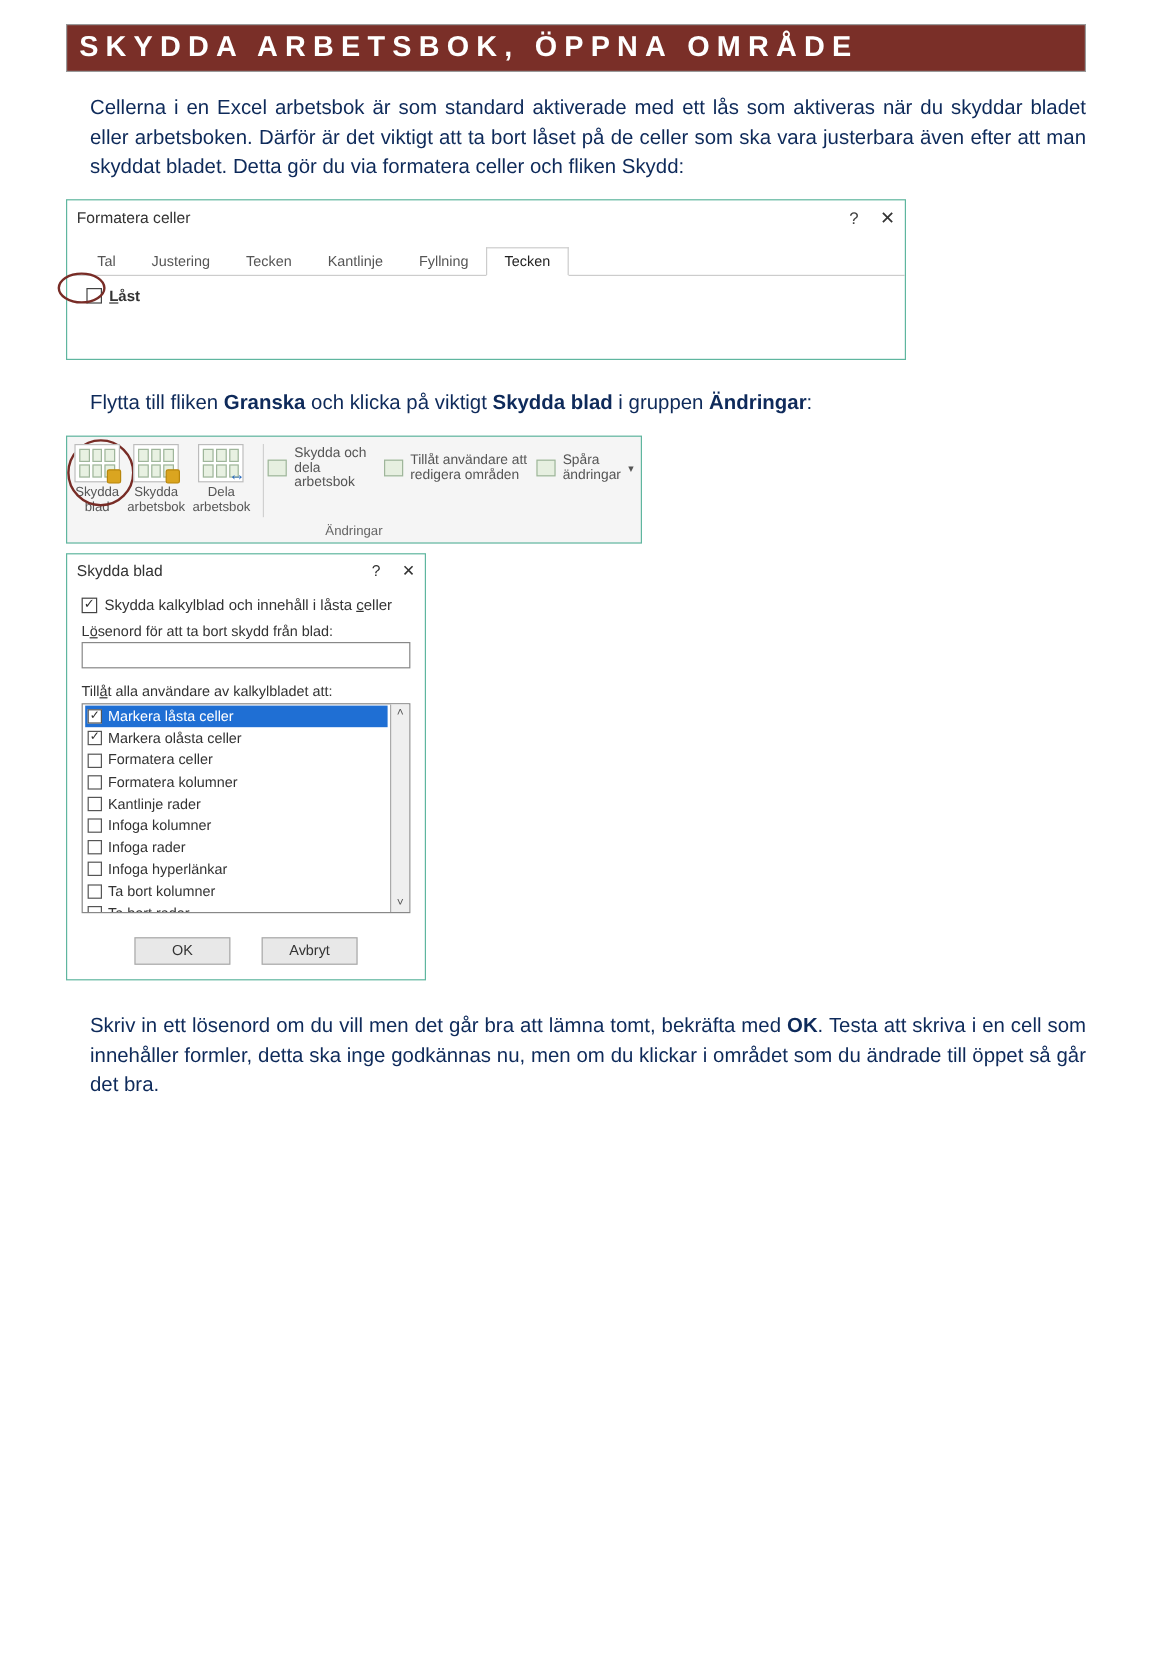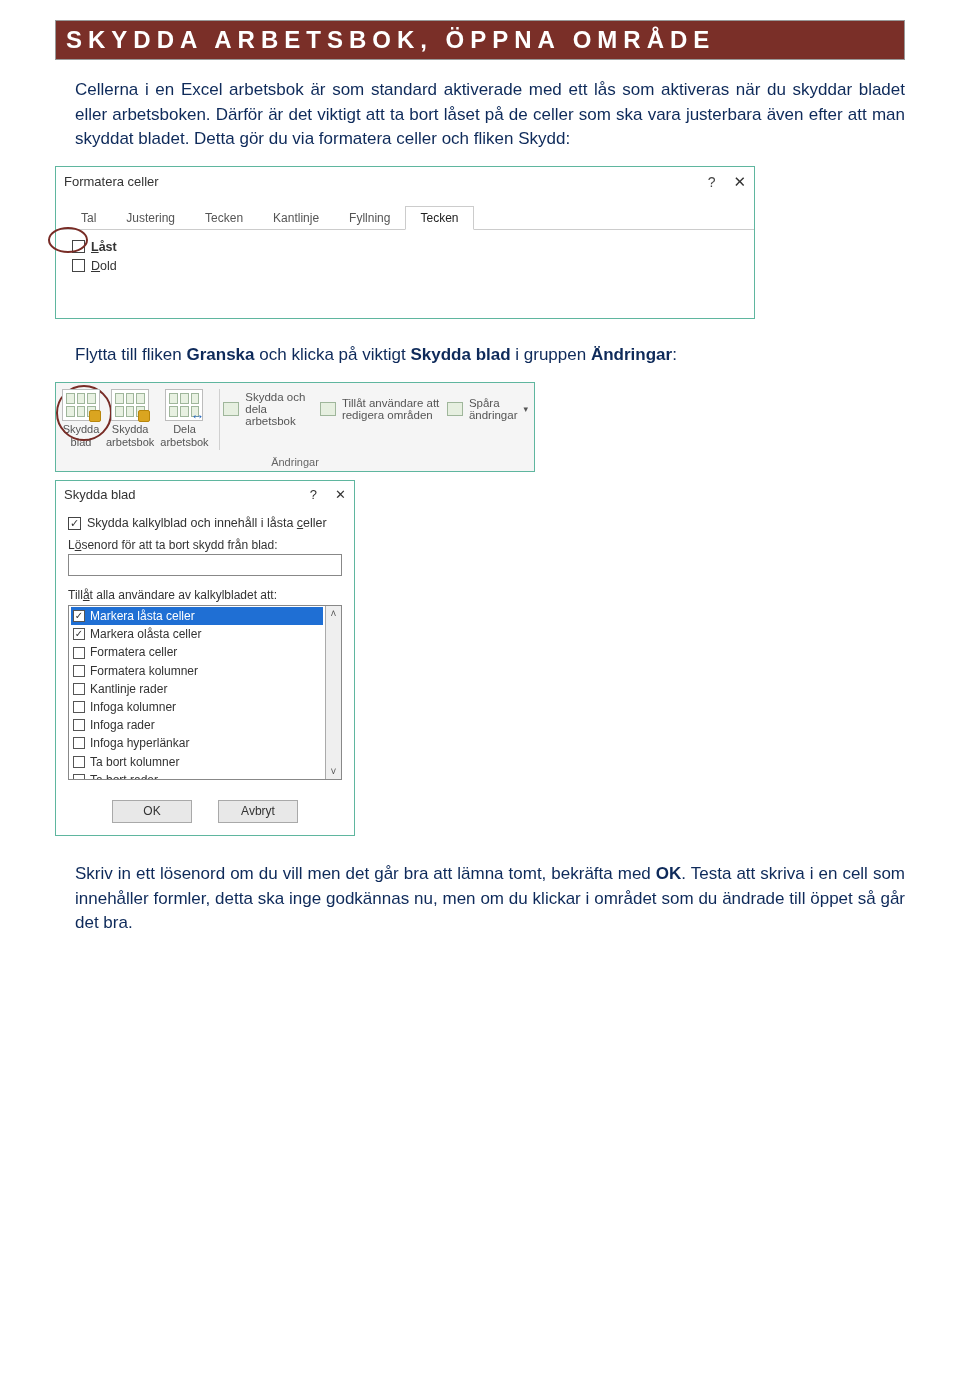--- a/index.html
+++ b/index.html
@@ -336,24 +336,20 @@
       <div class="tab">Tecken</div>
       <div class="tab">Kantlinje</div>
       <div class="tab">Fyllning</div>
       <div class="tab active">Tecken</div>
     </div>
     <div class="tab-body">
       <div class="circle-highlight" style="left:-8px; top:-3px; width:40px; height:26px;"></div>
       <div class="chk-row">
         <span class="box"></span>
         <span class="lbl bold"><span class="underline-letter">L</span><span>åst</span></span>
-      </div>
-      <div class="chk-row">
-        <span class="box"></span>
-        <span class="lbl"><span class="underline-letter">D</span><span>old</span></span>
       </div>
     </div>
   </div>
 
 
   <div class="body-text">
     <span>Flytta till fliken </span><b>Granska</b><span> och klicka på viktigt </span><b>Skydda blad</b><span> i gruppen </span><b>Ändringar</b><span>:</span>
   </div>
 
   <div class="ribbon">

